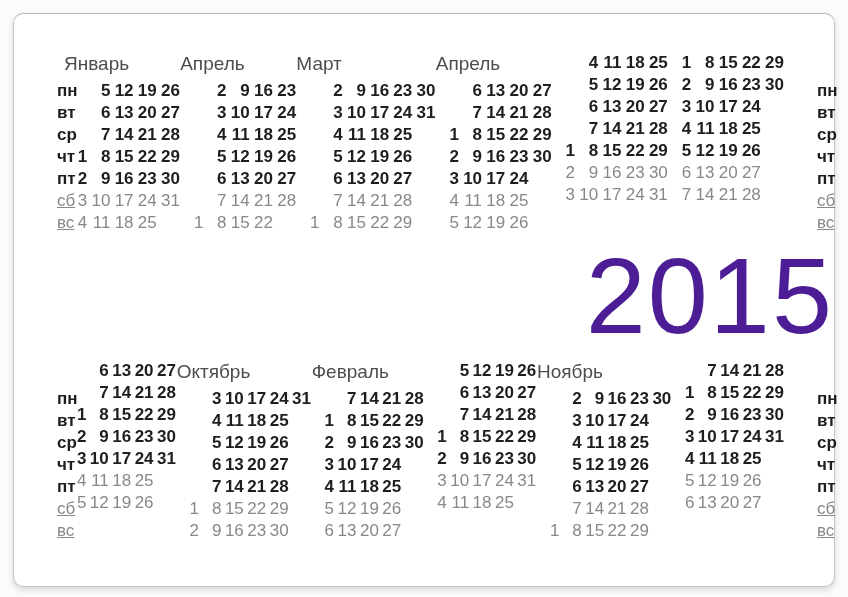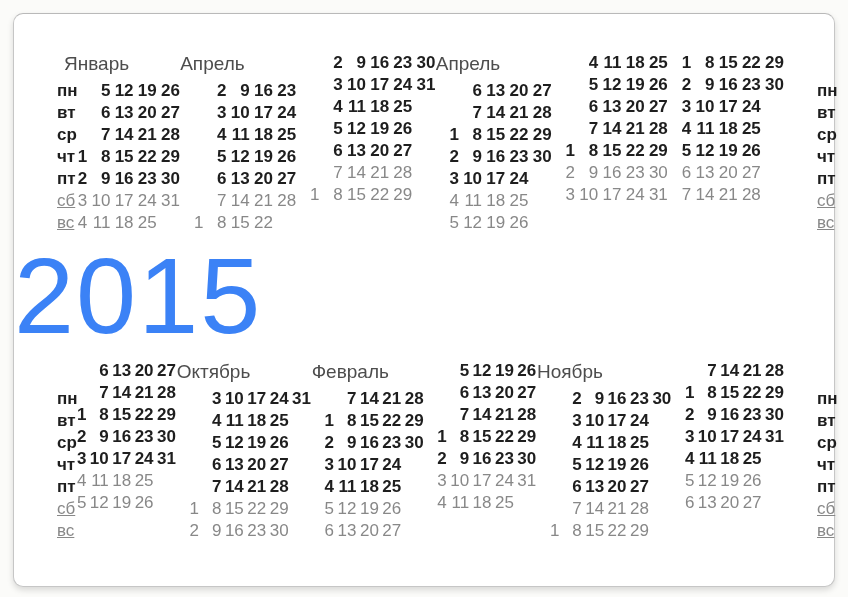--- a/index.html
+++ b/index.html
@@ -63,25 +63,25 @@
     height:22px;line-height:22px;
     text-align:right;
     font-size:17px;font-weight:700;
     color:var(--text);
     font-variant-numeric:tabular-nums;
   }
   .cell.wk{color:var(--weekend);font-weight:400;}
   .year{
     height:116px;line-height:112px;
     margin:6px 0 4px;
-    text-align:left;
+    text-align:right;
     font-size:108px;
     font-weight:400;
     letter-spacing:2px;
-    color:#3b82f6;
+    color:#4c1d95;
   }
 </style>
 </head>
 <body>
 
 <div class="card">
   <div class="half top">
       <div class="labels left">
         <div class="name-spacer"></div>
         <div class="dlabel">пн</div>
@@ -167,20 +167,21 @@
             <span class="cell wk">21</span>
             <span class="cell wk">28</span>
             <span class="cell wk">1</span>
             <span class="cell wk">8</span>
             <span class="cell wk">15</span>
             <span class="cell wk">22</span>
             <span class="cell wk"></span>
           </div>
         </div>
         <div class="month">
+          <div class="mname">Март</div>
           <div class="mgrid" style="grid-template-columns: repeat(6, var(--colw));">
             <span class="cell"></span>
             <span class="cell">2</span>
             <span class="cell">9</span>
             <span class="cell">16</span>
             <span class="cell">23</span>
             <span class="cell">30</span>
             <span class="cell"></span>
             <span class="cell">3</span>
             <span class="cell">10</span>

